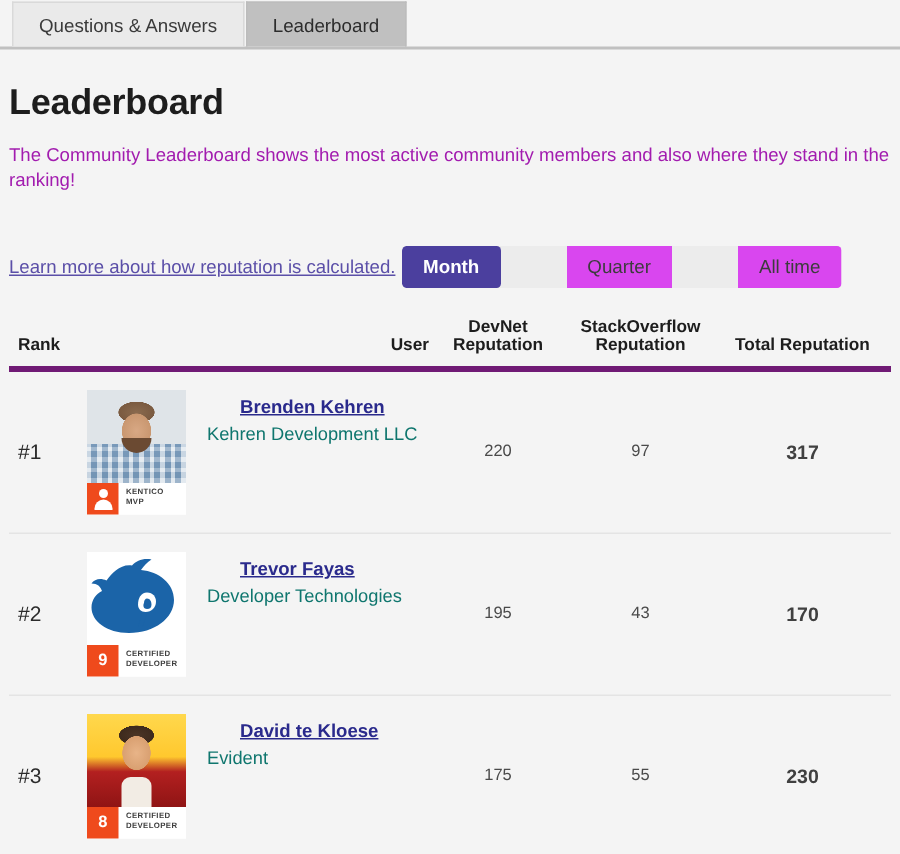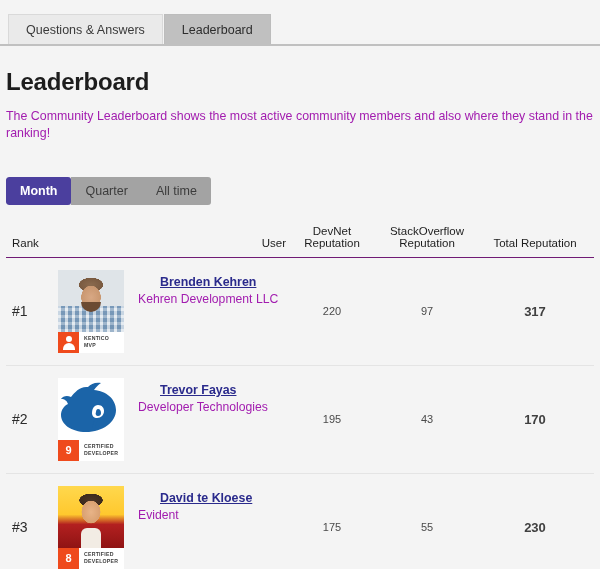--- a/index.html
+++ b/index.html
@@ -12,21 +12,21 @@
     height: 569px;
     background: #f4f4f4;
     font-family: "Liberation Sans", sans-serif;
     color: #333333;
     overflow: hidden;
   }
 
   
   .tabbar {
     position: relative;
-    height: 46px;
+    height: 33px;
     background: #f4f4f4;
     border-bottom: 2px solid #c0c0c0;
     display: flex;
     align-items: flex-end;
     padding-left: 8px;
   }
   .tab {
     height: 30px;
     line-height: 30px;
     padding: 0 17px;
@@ -71,26 +71,27 @@
     cursor: pointer;
   }
 
   
   .filters {
     margin: 18px 0 0 0;
     display: inline-flex;
     background: #ececec;
     border-radius: 3px;
     overflow: hidden;
+    gap: 44px;
   }
   .filter-btn {
     font-size: 12.5px;
     padding: 7px 14px;
     color: #3c3c3c;
-    background: #a3a3a3;
+    background: #d946ef;
     cursor: pointer;
     border: none;
     font-family: "Liberation Sans", sans-serif;
     white-space: nowrap;
   }
   .filter-btn.active {
     background: #4b3f9e;
     color: #ffffff;
     font-weight: bold;
     border-radius: 3px;
@@ -98,25 +99,25 @@
 
   
   .lb-table {
     width: 100%;
     border-collapse: collapse;
     margin-top: 20px;
     table-layout: fixed;
   }
   .lb-table thead th {
     font-size: 11.5px;
-    font-weight: normal;
+    font-weight: bold;
     color: #1d1d1d;
     padding: 0 0 8px 0;
     vertical-align: bottom;
-    border-bottom: 1px solid #701a75;
+    border-bottom: 4px solid #701a75;
   }
   .th-rank   { width: 52px;  text-align: left; padding-left: 6px !important; }
   .th-user   { text-align: right; }
   .th-devnet { width: 92px;  text-align: center; }
   .th-so     { width: 98px;  text-align: center; }
   .th-total  { width: 118px; text-align: center; }
 
   .lb-table tbody td {
     border-bottom: 1px solid #e4e4e4;
     vertical-align: middle;
@@ -264,38 +265,39 @@
     font-size: 12.4px;
     font-weight: bold;
     color: #2a2a8c;
     text-decoration: underline;
     cursor: pointer;
     display: inline-block;
     padding-left: 22px;
   }
   .user-company {
     font-size: 12.2px;
-    color: #a21caf;
+    color: #0f766e;
     margin-top: 2px;
   }
 </style>
 </head>
 <body>
 
 <div class="tabbar">
   <div class="tab">Questions &amp; Answers</div>
   <div class="tab active">Leaderboard</div>
 </div>
 
 <div class="page">
 
   <h1 class="page-title">Leaderboard</h1>
 
   <p class="page-desc">The Community Leaderboard shows the most active community members and also where they stand in the ranking!</p>
 
+  <a class="learn-link">Learn more about how reputation is calculated.</a>
 
   
   <div class="filters">
     <button class="filter-btn active">Month</button>
     <button class="filter-btn">Quarter</button>
     <button class="filter-btn">All time</button>
   </div>
 
   
   <table class="lb-table">

